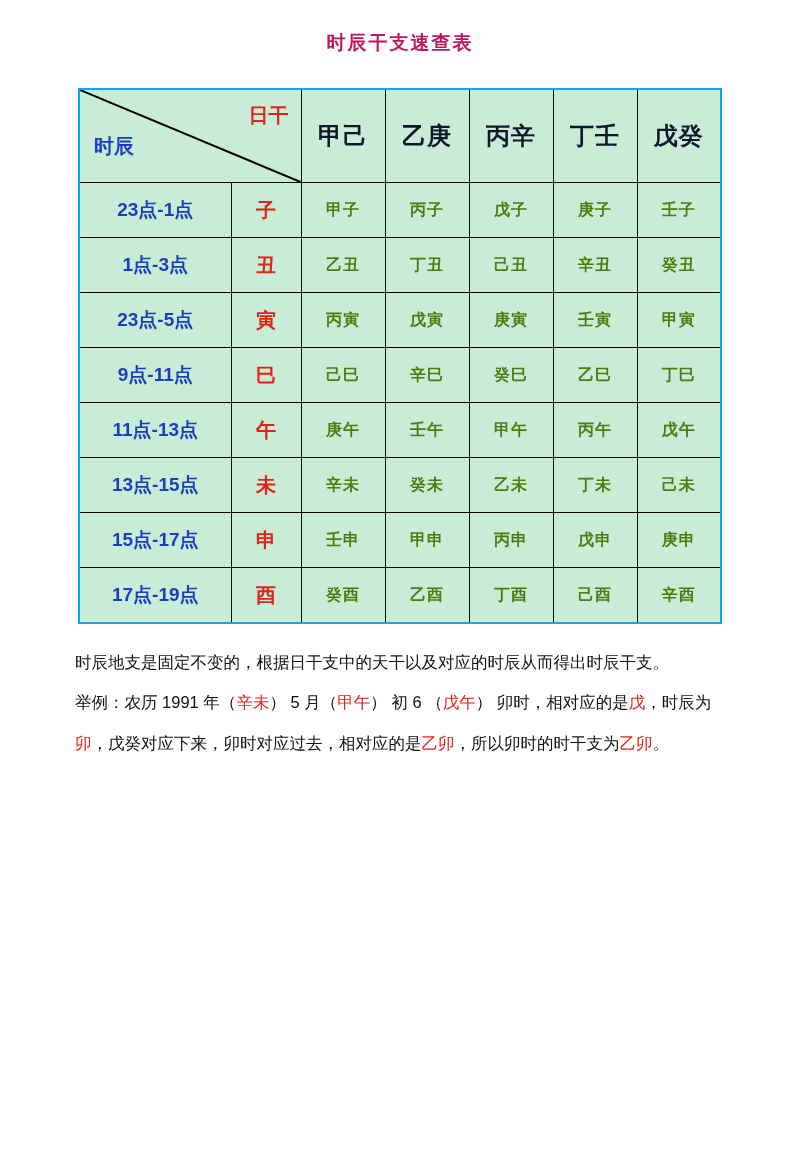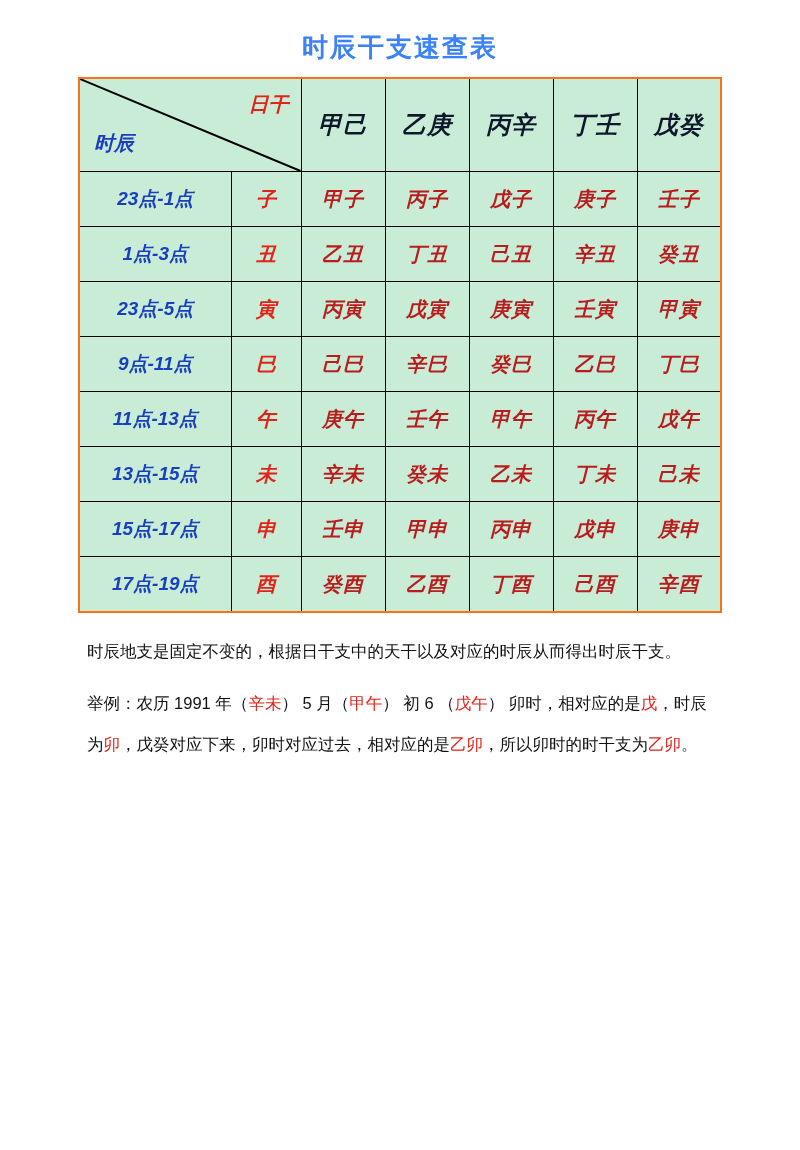--- a/index.html
+++ b/index.html
@@ -16,37 +16,36 @@
     overflow: hidden;
   }
   .page {
     width: 800px;
     height: 1150px;
     box-sizing: border-box;
     padding: 0;
   }
   .title {
     text-align: center;
-    font-size: 26px;
+    font-size: 19px;
     font-weight: bold;
     letter-spacing: 2px;
     margin-top: 30px;
-    margin-bottom: 12px;
-    color: #3b82f6;
+    margin-bottom: 32px;
+    color: #be185d;
   }
   .table-wrap {
     display: flex;
     justify-content: center;
   }
   table.ganzhi {
     border-collapse: collapse;
     width: 644px;
     table-layout: fixed;
-    border: 2px solid #f97316;
-    font-style: italic;
+    border: 2px solid #0ea5e9;
   }
   table.ganzhi td, table.ganzhi th {
     border: 1.5px solid #000;
     background: #c9ecd7;
     text-align: center;
     vertical-align: middle;
     font-weight: bold;
     padding: 0;
   }
   .hdr-row td {
@@ -74,21 +73,21 @@
     position: absolute;
     right: 12px;
     top: 12px;
     font-size: 20px;
     color: #e2231a;
     font-weight: bold;
   }
   .corner .lbl-shichen {
     position: absolute;
     left: 14px;
-    bottom: 14px;
+    bottom: 22px;
     font-size: 20px;
     color: #1a3fbe;
     font-weight: bold;
   }
   .gan-head {
     color: #0f172a;
     font-size: 24px;
     font-weight: bold;
     letter-spacing: 1px;
   }
@@ -96,34 +95,34 @@
     color: #1a3fbe;
     font-size: 19px;
     font-weight: bold;
   }
   .zhi-cell {
     color: #e2231a;
     font-size: 20px;
     font-weight: bold;
   }
   .gz-cell {
-    color: #b91c1c;
-    font-size: 20px;
+    color: #4d7c0f;
+    font-size: 16px;
     font-weight: bold;
     letter-spacing: 1px;
   }
   .notes {
     margin: 18px auto 0 auto;
     width: 650px;
     font-size: 16.5px;
     line-height: 2.45;
     color: #111;
     font-weight: normal;
   }
-  .notes p { margin: 12px; }
+  .notes p { margin: 0; }
   .red { color: #e2231a; }
 </style>
 </head>
 <body>
 
 <div class="page">
 
   <div class="title">时辰干支速查表</div>
 
   <div class="table-wrap">

